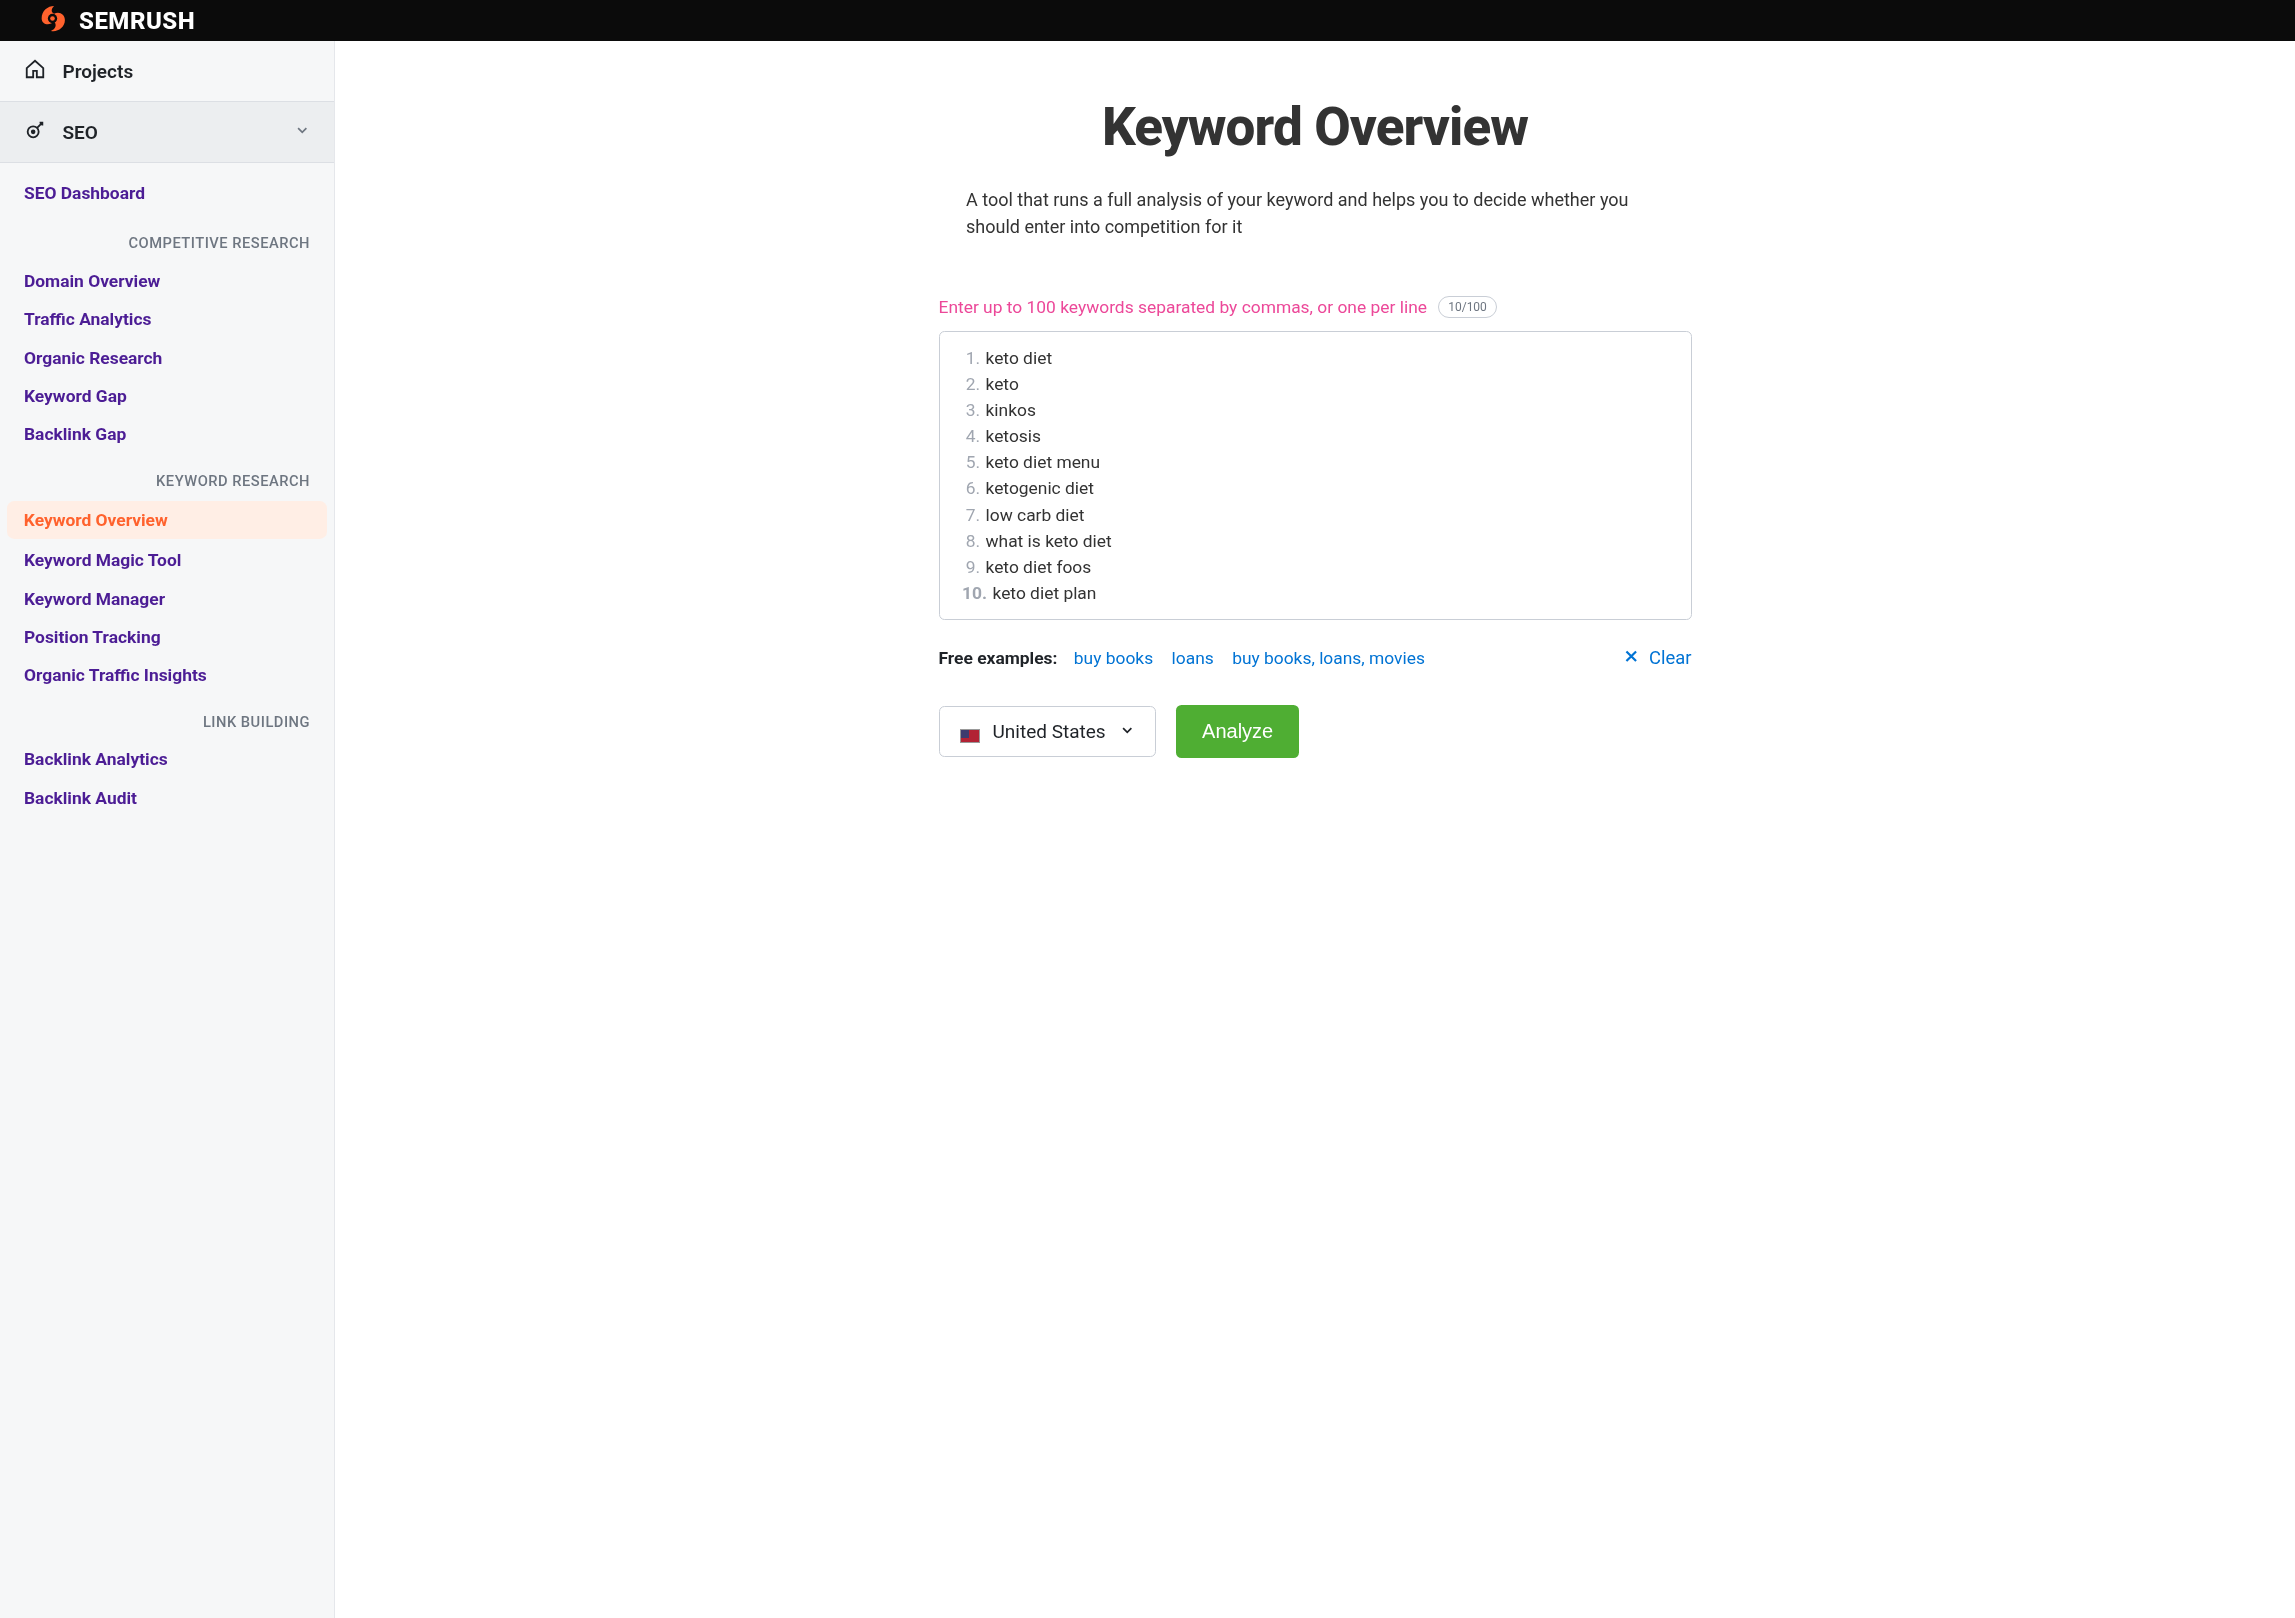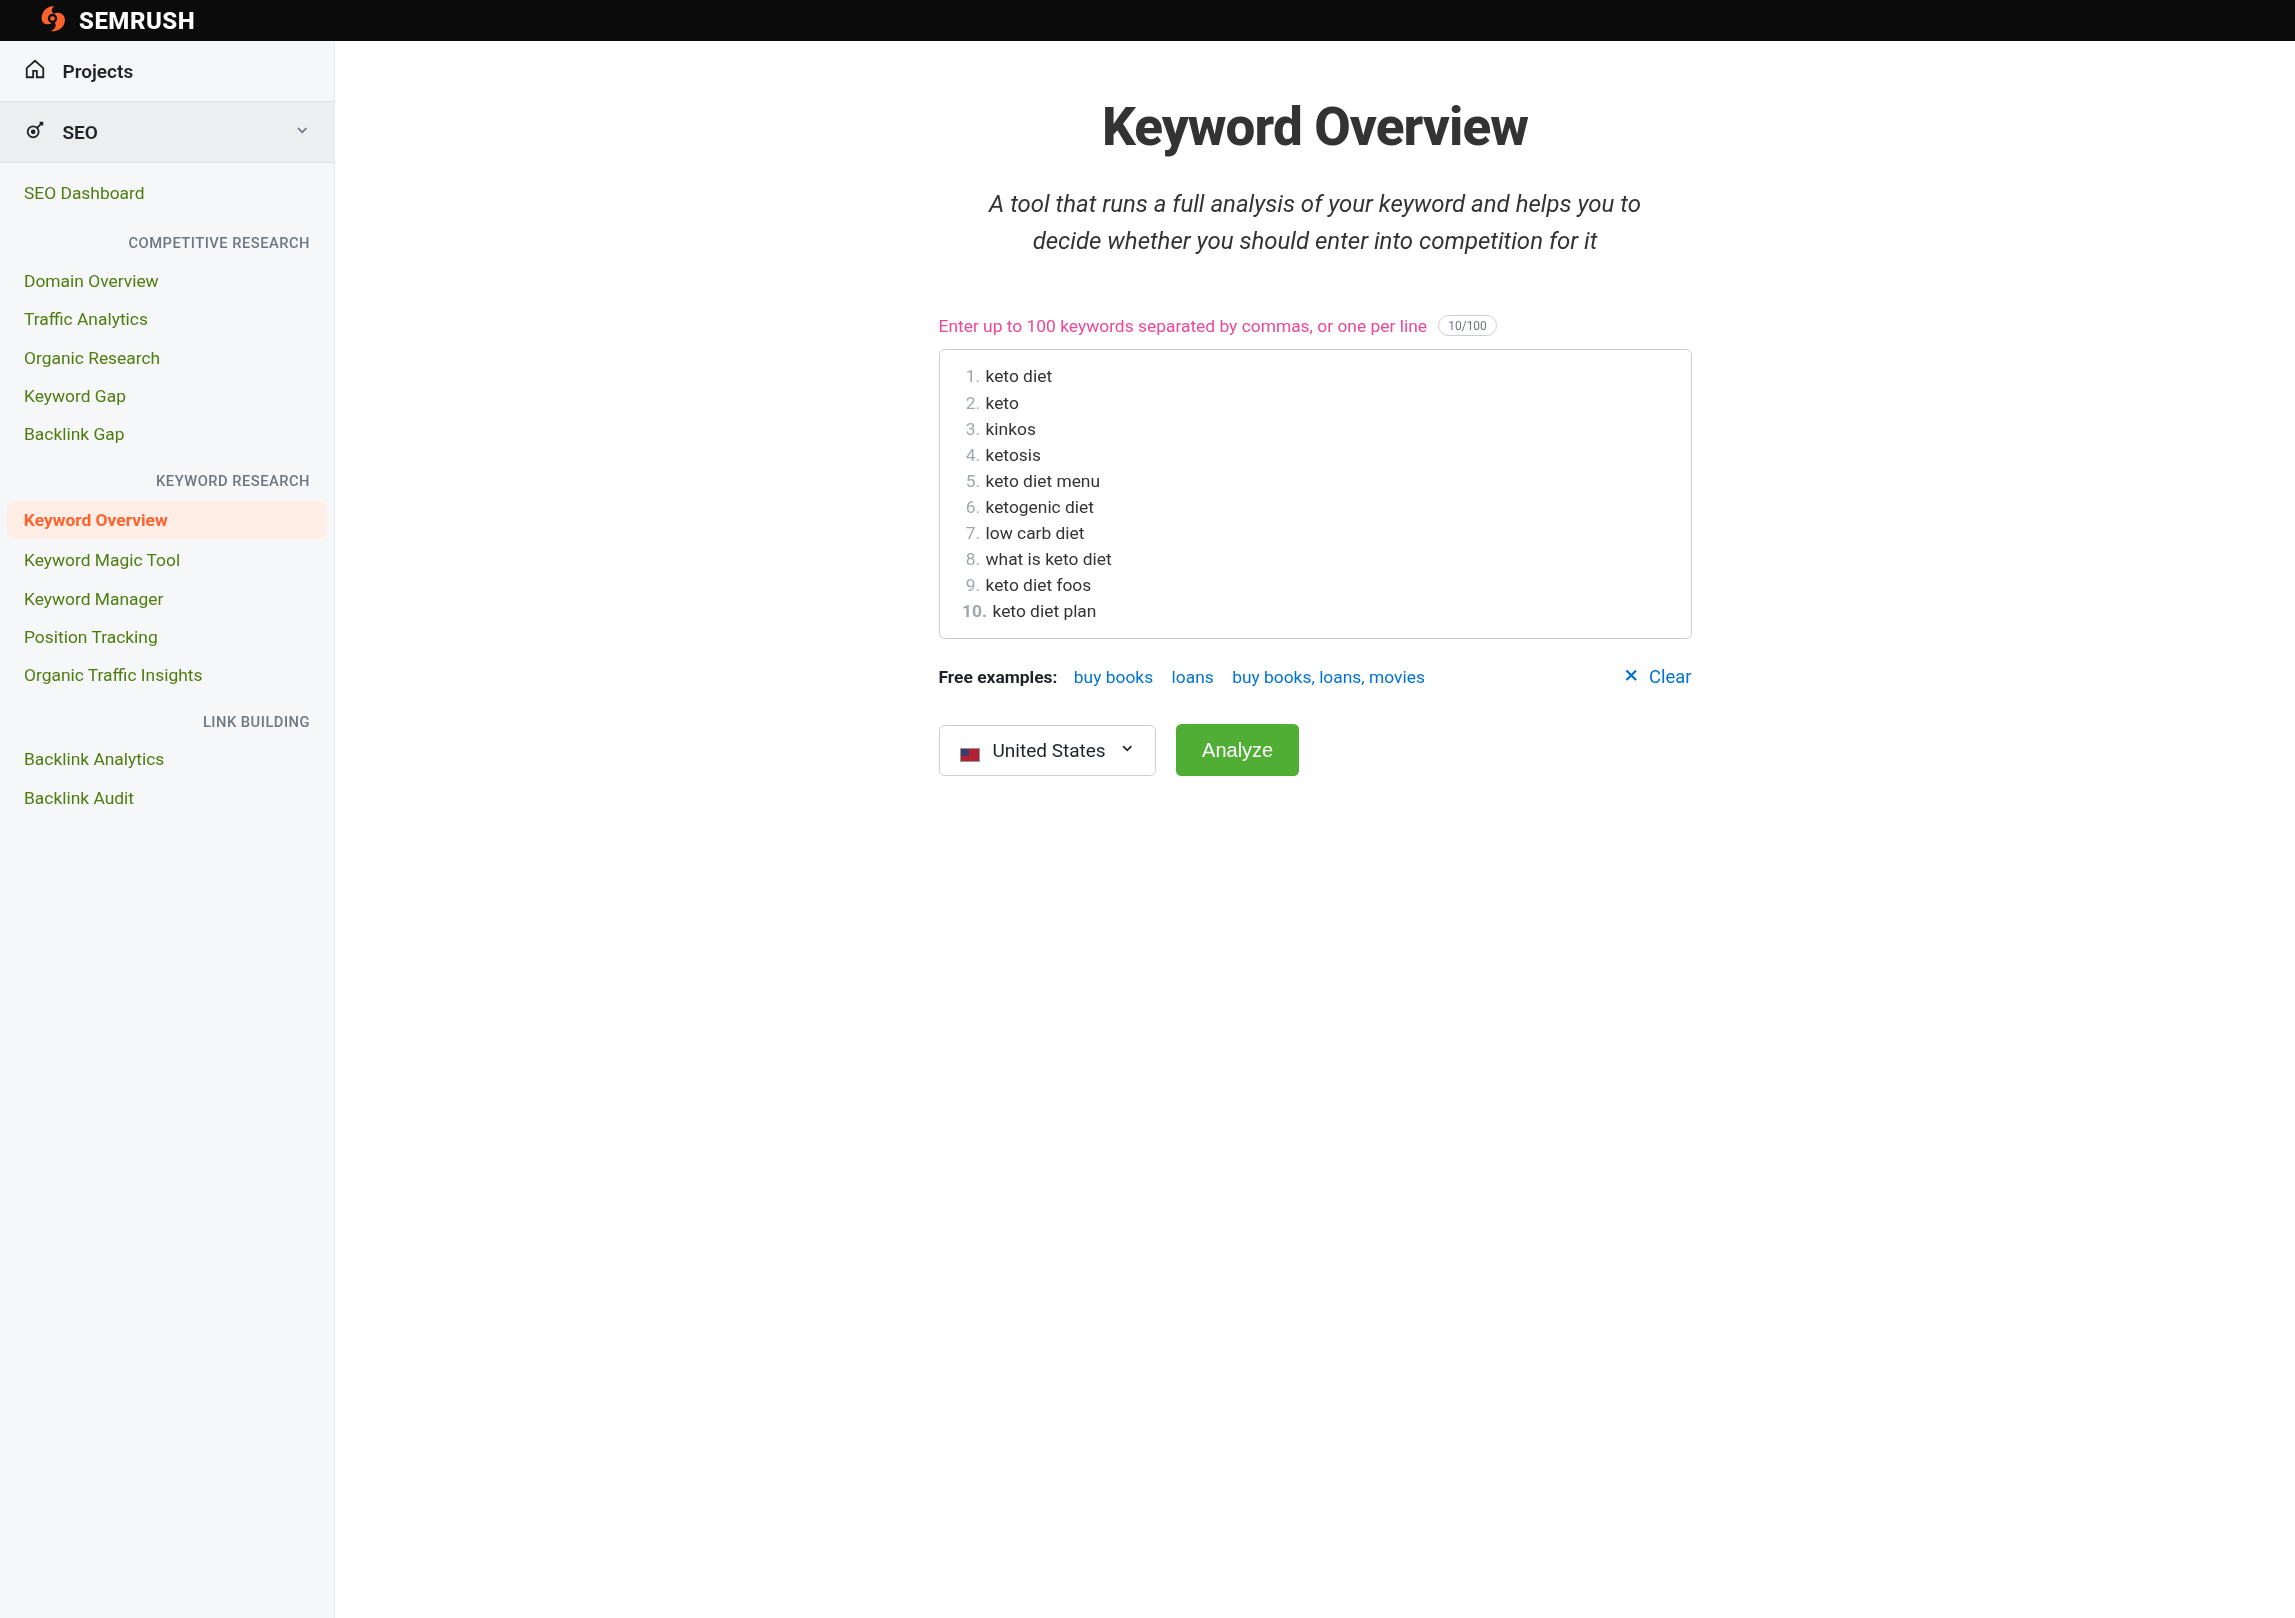--- a/index.html
+++ b/index.html
@@ -59,22 +59,23 @@
     padding: 18.4px 24px 9.2px 24px;
     font-size: 14.7px;
     letter-spacing: 0.5px;
     color: #6e7681;
     font-weight: 500;
     text-align: right;
   }
   .sb-link {
     padding: 9.2px 24px;
     font-size: 17.4px;
-    color: #4d7c0f;
-    cursor: pointer;
+    color: #4c1d95;
+    cursor: pointer;
+    font-weight: bold;
   }
   .sb-link.active {
     background: #ffeee5;
     color: #ff622d;
     font-weight: 700;
     border-radius: 7.3px;
     margin: 1.8px 7.3px;
     padding: 9.2px 16.5px;
   }
   .sb-sub { padding-left: 24px; }
@@ -92,27 +93,25 @@
   .content { width: 100%; max-width: 753px; }
   .page-title {
     font-size: 53px;
     font-weight: 800;
     color: #333;
     text-align: center;
     margin-bottom: 27.5px;
     letter-spacing: -0.9px;
   }
   .page-desc {
-    font-size: 24px;
+    font-size: 18px;
     color: #333;
-    text-align: center;
     margin: 0 auto 55px auto;
     max-width: 698px;
     line-height: 1.55;
-    font-style: italic;
   }
   .input-label-row {
     display: flex;
     align-items: center;
     gap: 11px;
     margin-bottom: 13px;
   }
   .input-label { font-size: 17.4px; color: #ec4899; }
   .count-pill {
     border: 0.9px solid #c9ced6;

